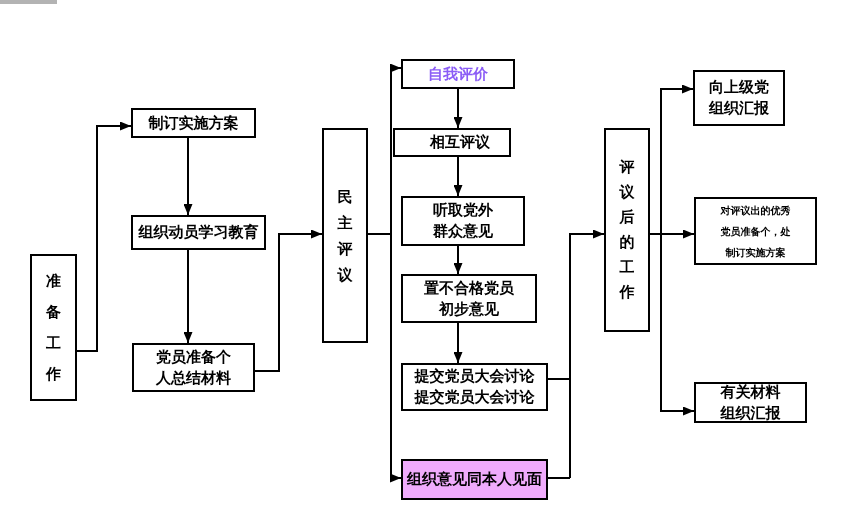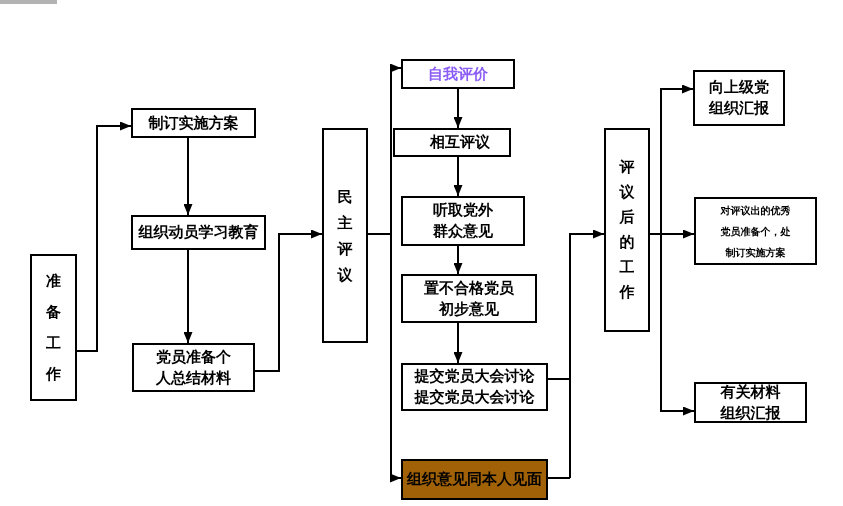--- a/index.html
+++ b/index.html
@@ -98,21 +98,21 @@
       <div class="line">群众意见</div>
     </div>
     <div class="node" style="left: 401px; top: 274px; width: 136px; height: 49px; border-color: rgb(0, 0, 0); background: rgb(255, 255, 255); color: rgb(0, 0, 0);">
       <div class="line">置不合格党员</div>
       <div class="line">初步意见</div>
     </div>
     <div class="node" style="left: 401px; top: 363px; width: 147px; height: 48px; border-color: rgb(0, 0, 0); background: rgb(255, 255, 255); color: rgb(0, 0, 0);">
       <div class="line">提交党员大会讨论</div>
       <div class="line">提交党员大会讨论</div>
     </div>
-    <div class="node" style="left: 401px; top: 459px; width: 147px; height: 41px; border-color: rgb(0, 0, 0); background: #a16207; color: rgb(0, 0, 0);">
+    <div class="node" style="left: 401px; top: 459px; width: 147px; height: 41px; border-color: rgb(0, 0, 0); background: #f0abfc; color: rgb(0, 0, 0);">
       <div class="line">组织意见同本人见面</div>
     </div>
     <div class="node vertical" style="left: 604px; top: 128px; width: 46px; height: 204px; border-color: rgb(0, 0, 0); background: rgb(255, 255, 255); color: rgb(0, 0, 0);">
       <div class="line" style="line-height: 25px;">评</div>
       <div class="line" style="line-height: 25px;">议</div>
       <div class="line" style="line-height: 25px;">后</div>
       <div class="line" style="line-height: 25px;">的</div>
       <div class="line" style="line-height: 25px;">工</div>
       <div class="line" style="line-height: 25px;">作</div>
     </div>

